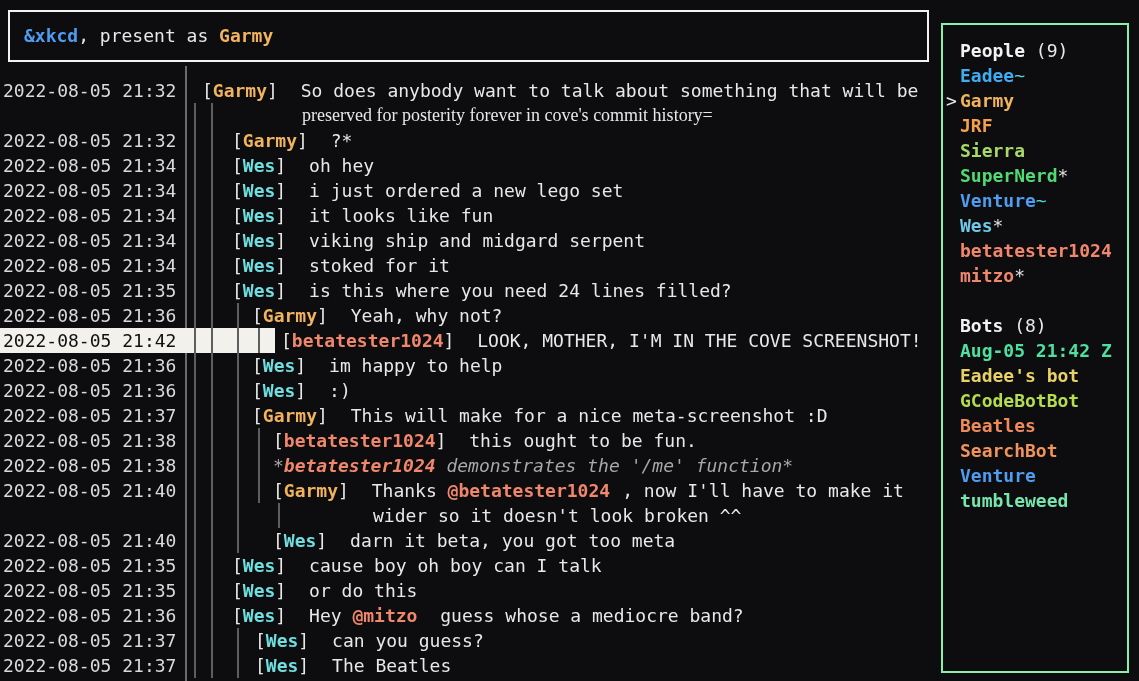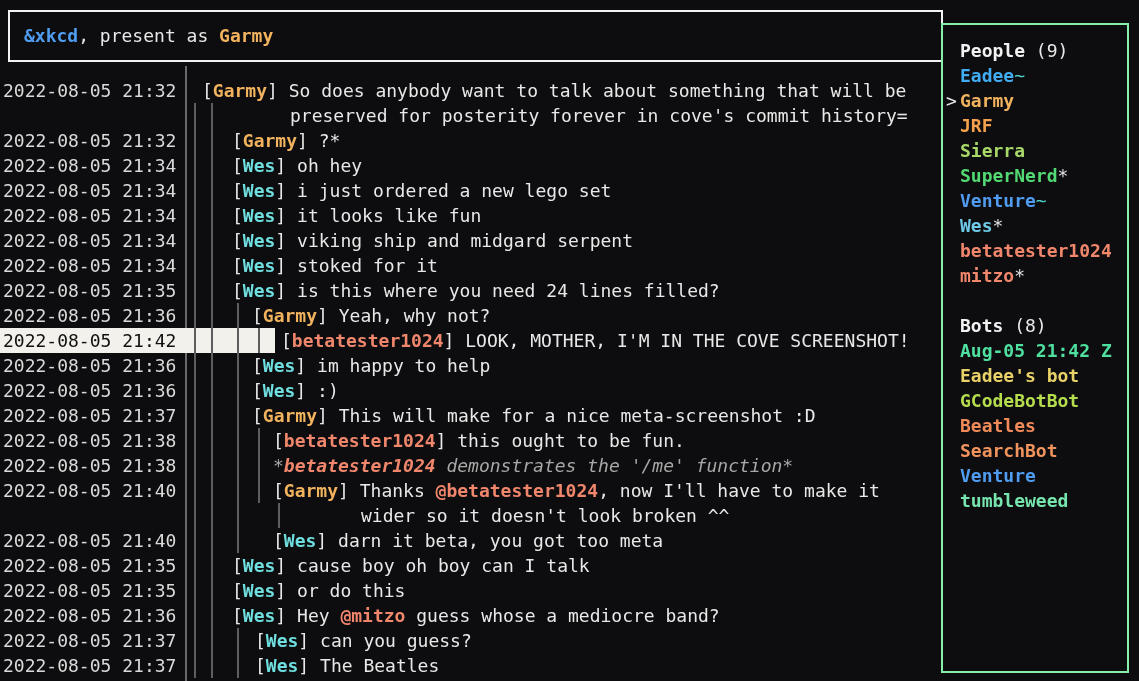--- a/index.html
+++ b/index.html
@@ -8,41 +8,40 @@
     background:#0d0d0f;
     font-family:"DejaVu Sans Mono", monospace;
     font-size:18px;
     position:relative;
     overflow:hidden;
   }
   
   #header-box{
     position:absolute;left:8px;top:10px;width:917px;height:48px;
     border:2px solid #f2f2f2;
-    padding-left:14px;
   }
   #header-box .hline{
     position:absolute;left:14px;top:0;height:48px;line-height:48px;white-space:pre;
   }
   .c-channel{color:#4f9cf0;font-weight:700;}
   .c-headtxt{color:#e8e8e8;}
   .c-headnick{color:#f2b35e;font-weight:700;}
 
   
   #chat{position:absolute;left:0;top:78px;width:935px;}
   .row{position:absolute;left:0;width:930px;height:25px;line-height:25px;}
   .row .hlbg{position:absolute;left:0;top:0;height:25px;background:#f2f1ec;}
   .ts{position:absolute;left:3px;color:#dadada;white-space:pre;}
   .row.hl .ts{color:#101010;}
   .gl{position:absolute;top:0;height:25px;width:2px;background:#5e5e5e;}
   .msg{position:absolute;top:0;white-space:pre;}
   #divider{position:absolute;left:185px;top:66px;width:2px;height:615px;background:#6a6a6a;}
 
   .p-br{color:#e8e8e8;}
-  .p-txt{color:#e8e8e8;}
+  .p-txt{color:#e8e8e8;margin-left:12px;}
   .p-garmy{color:#f2b35e;font-weight:700;}
   .p-wes{color:#6fdfe0;font-weight:700;}
   .p-beta{color:#f0876c;font-weight:700;}
   .p-me{color:#a8a8a8;font-style:italic;}
   .p-mebeta{color:#f0876c;font-weight:700;font-style:italic;}
 
   
   #sidebar{
     position:absolute;left:941px;top:23px;width:184px;height:646px;
     border:2px solid #86efac;
@@ -63,21 +62,21 @@
   <div class="hline"><span class="c-channel">&amp;xkcd</span><span class="c-headtxt">, present as </span><span class="c-headnick">Garmy</span></div>
 </div>
 
 <div id="divider"></div>
 
 <div id="chat">
     <div class="row" style="top: 0px;">
       <span class="ts">2022-08-05 21:32</span>
       <span class="msg" style="left: 202px;"><span class="p-br">[</span><span class="p-garmy">Garmy</span><span class="p-br">] </span><span class="p-txt">So does anybody want to talk about something that will be</span></span>
     </div>
-    <div class="row" style="top: 25px;">
+    <div class="row" style="top: 25px; font-family: Liberation Serif, serif;">
       <span class="ts"></span>
       <div class="gl" style="left: 194px;"></div>
       <div class="gl" style="left: 211px;"></div>
       <span class="msg" style="left: 290px;"><span class="p-txt">preserved for posterity forever in cove's commit history=</span></span>
     </div>
     <div class="row" style="top: 50px;">
       <span class="ts">2022-08-05 21:32</span>
       <div class="gl" style="left: 194px;"></div>
       <div class="gl" style="left: 211px;"></div>
       <span class="msg" style="left: 232px;"><span class="p-br">[</span><span class="p-garmy">Garmy</span><span class="p-br">] </span><span class="p-txt">?*</span></span>

